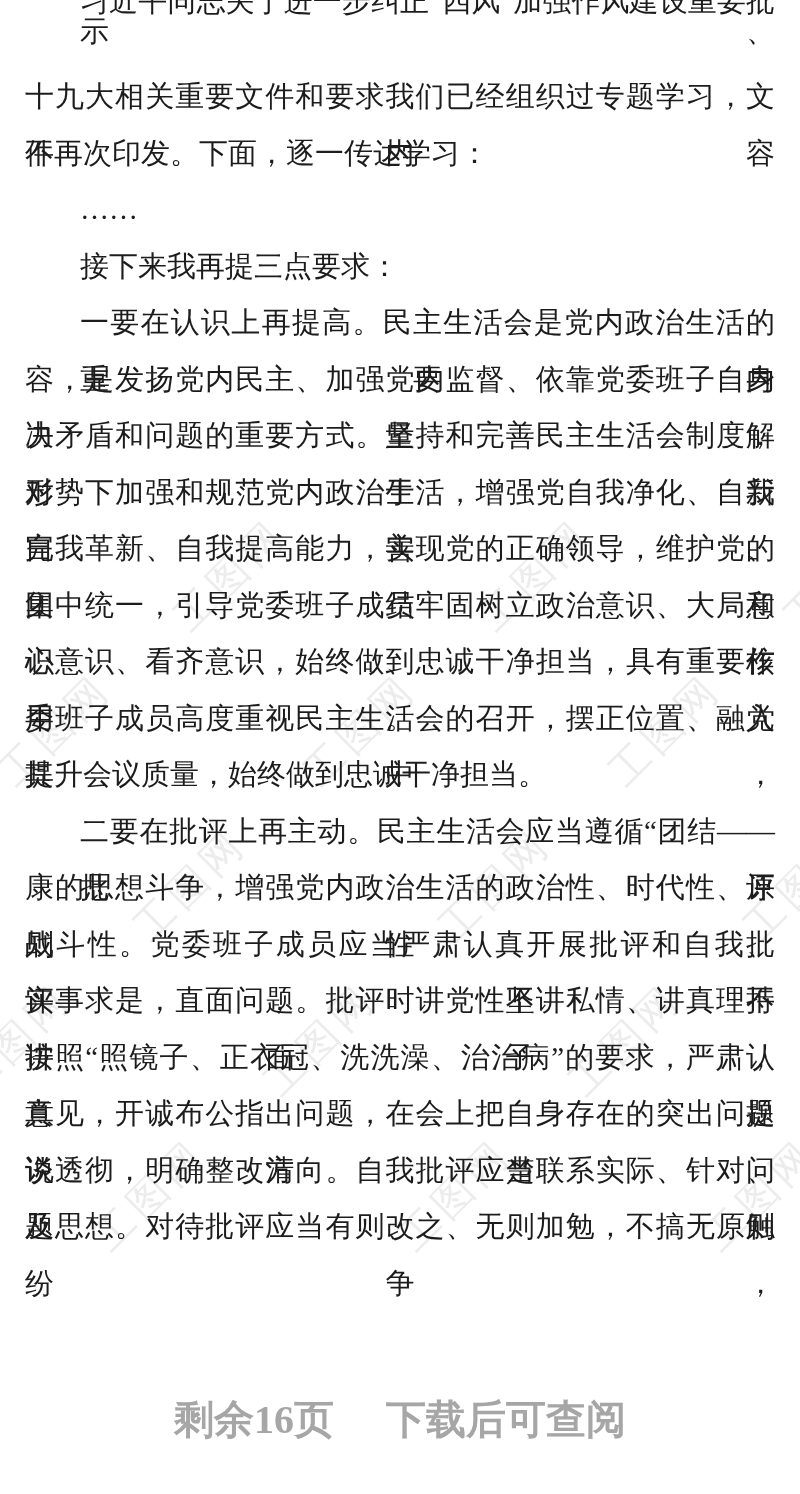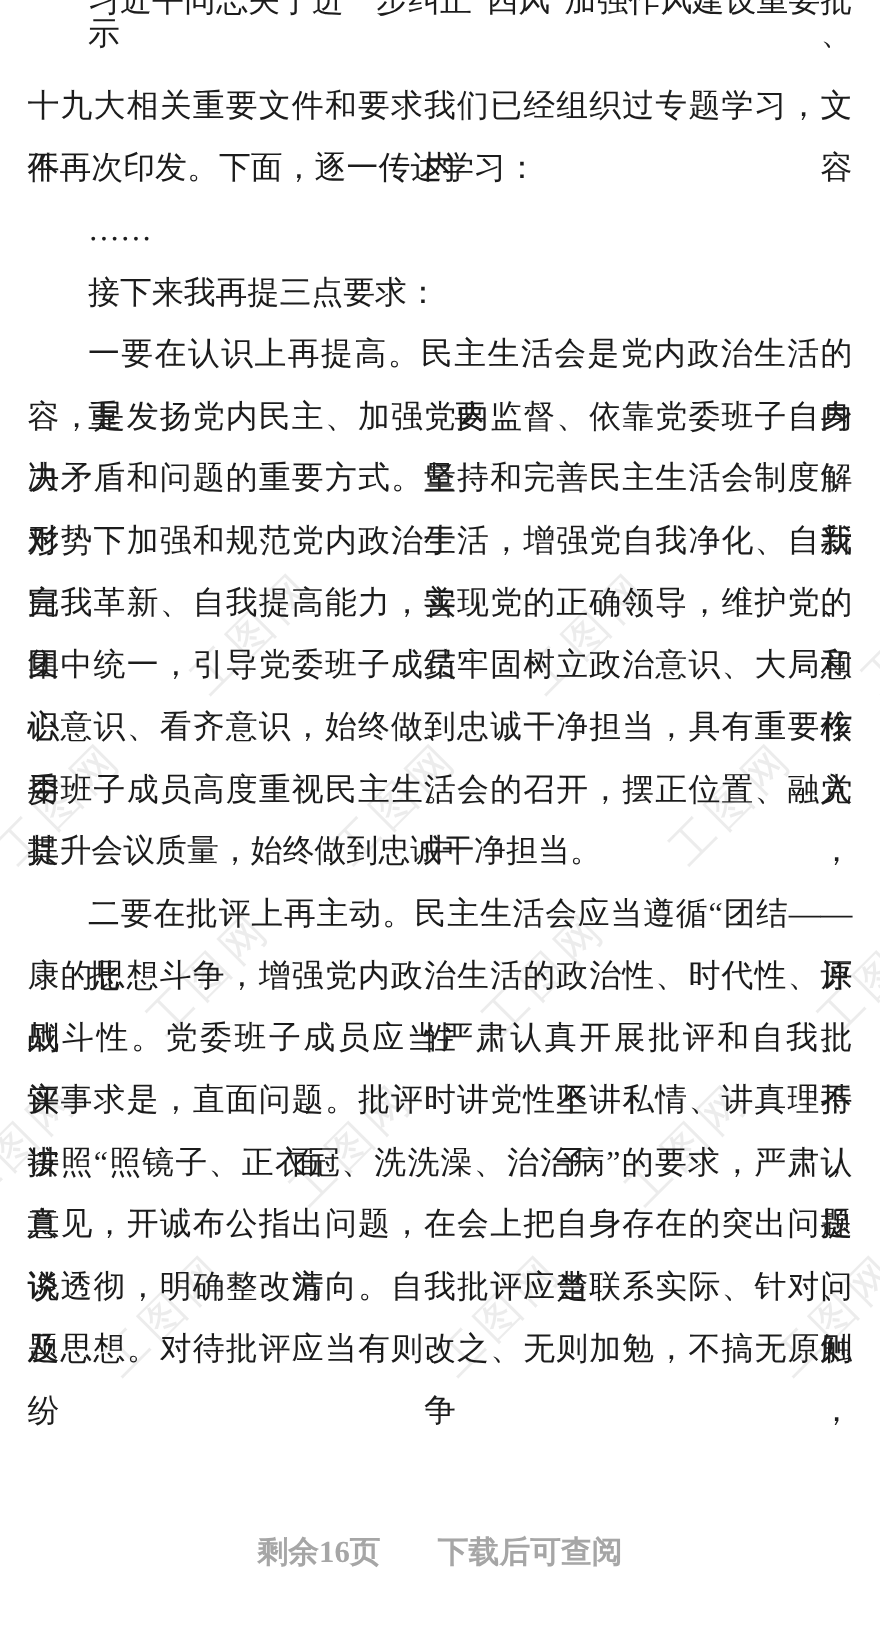--- a/index.html
+++ b/index.html
@@ -61,21 +61,21 @@
   
   #footer {
     position: absolute;
     left: 0;
     top: 1392px;
     width: 100%;
     z-index: 2;
     display: flex;
     justify-content: center;
     gap: 52px;
-    font-size: 28px;
+    font-size: 40px;
     font-weight: bold;
     font-family: "Liberation Serif", "DejaVu Serif", serif;
   }
 </style>
 </head>
 <body>
 
 <div id="page">
 
   <div id="watermarks">

